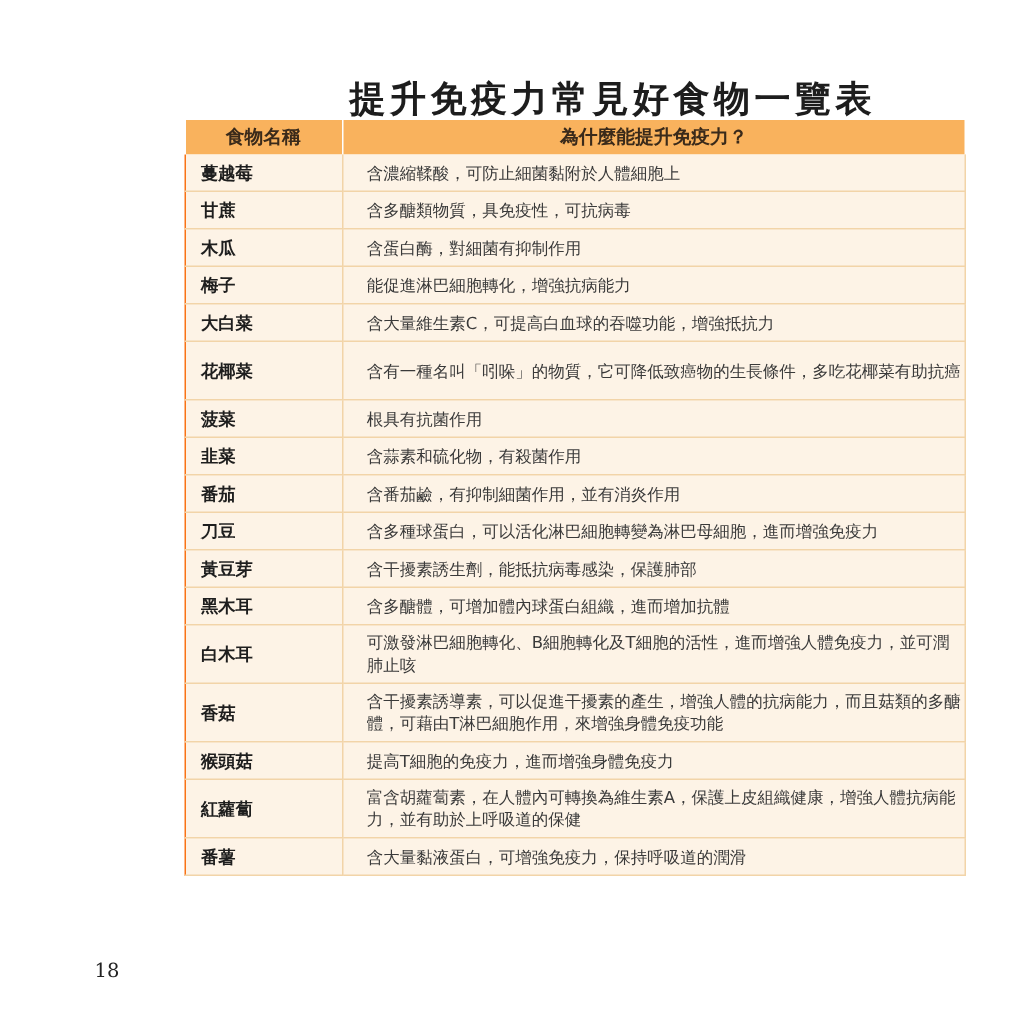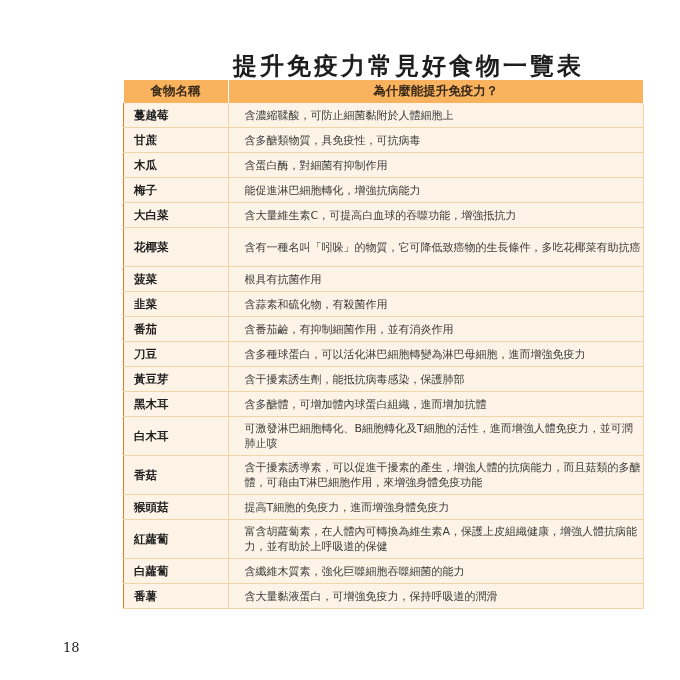--- a/index.html
+++ b/index.html
@@ -96,23 +96,19 @@
       </tr>
       <tr class="single">
         <td class="name">猴頭菇</td>
         <td class="desc">提高T細胞的免疫力，進而增強身體免疫力</td>
       </tr>
       <tr class="double">
         <td class="name">紅蘿蔔</td>
         <td class="desc">富含胡蘿蔔素，在人體內可轉換為維生素A，保護上皮組織健康，增強人體抗病能力，並有助於上呼吸道的保健</td>
       </tr>
       <tr class="single">
-        <td class="name">白蘿蔔</td>
-        <td class="desc">含纖維木質素，強化巨噬細胞吞噬細菌的能力</td>
-      </tr>
-      <tr class="single">
         <td class="name">番薯</td>
         <td class="desc">含大量黏液蛋白，可增強免疫力，保持呼吸道的潤滑</td>
       </tr>
     </tbody>
 </table>
 
 <div class="page-num">18</div>
 
 </body></html>

